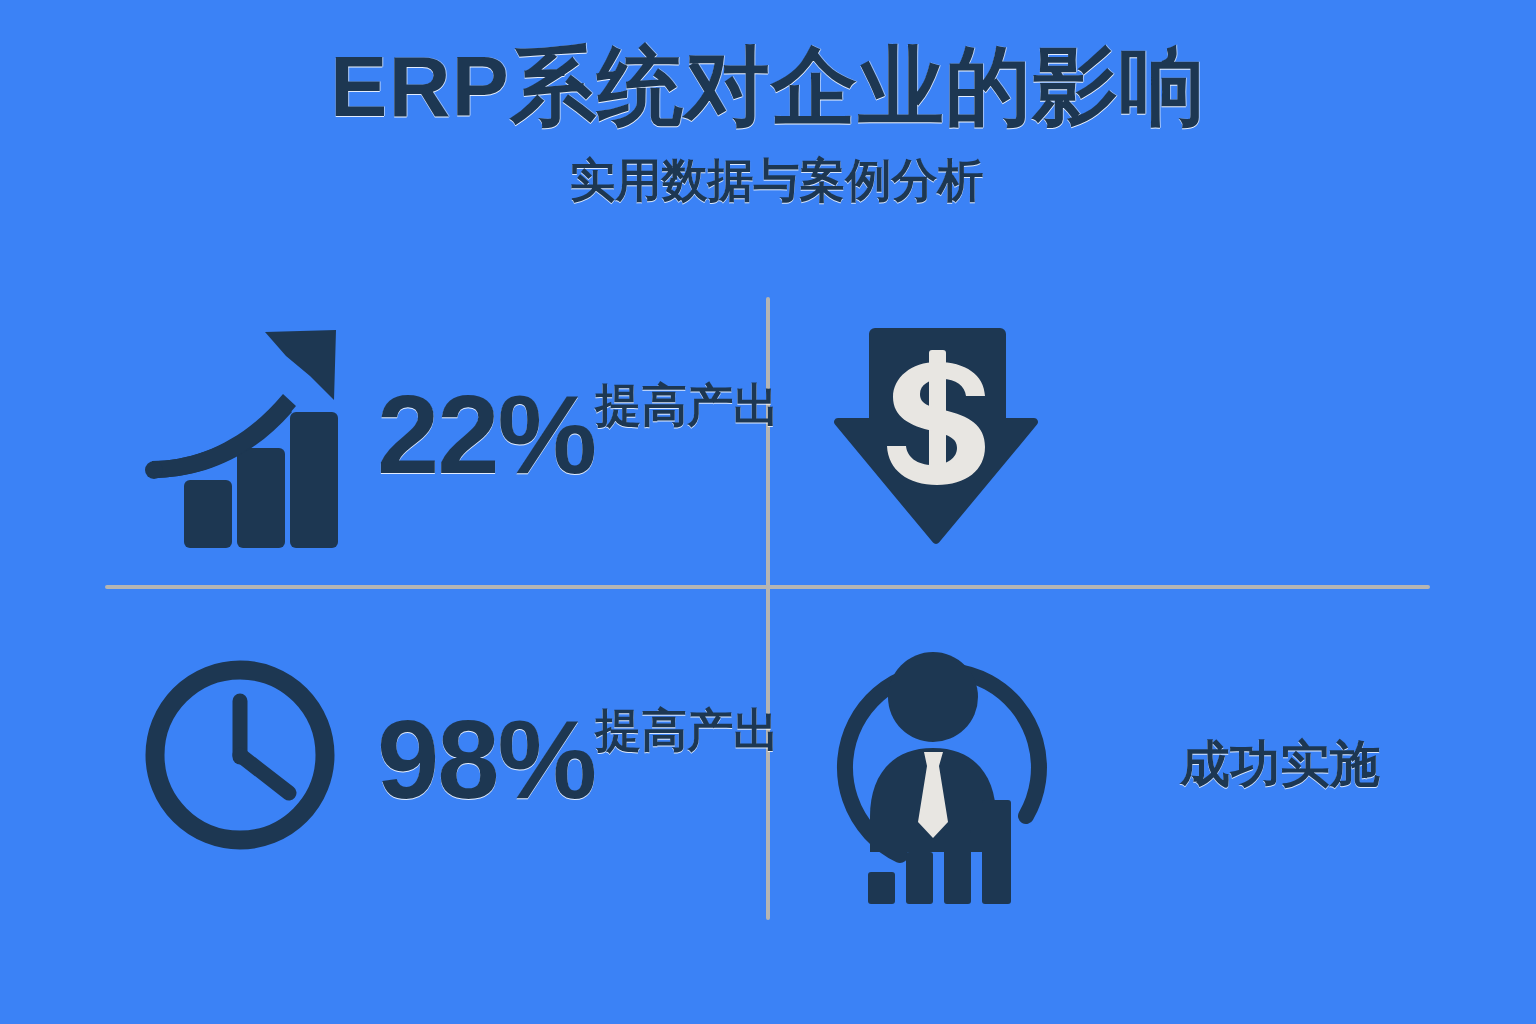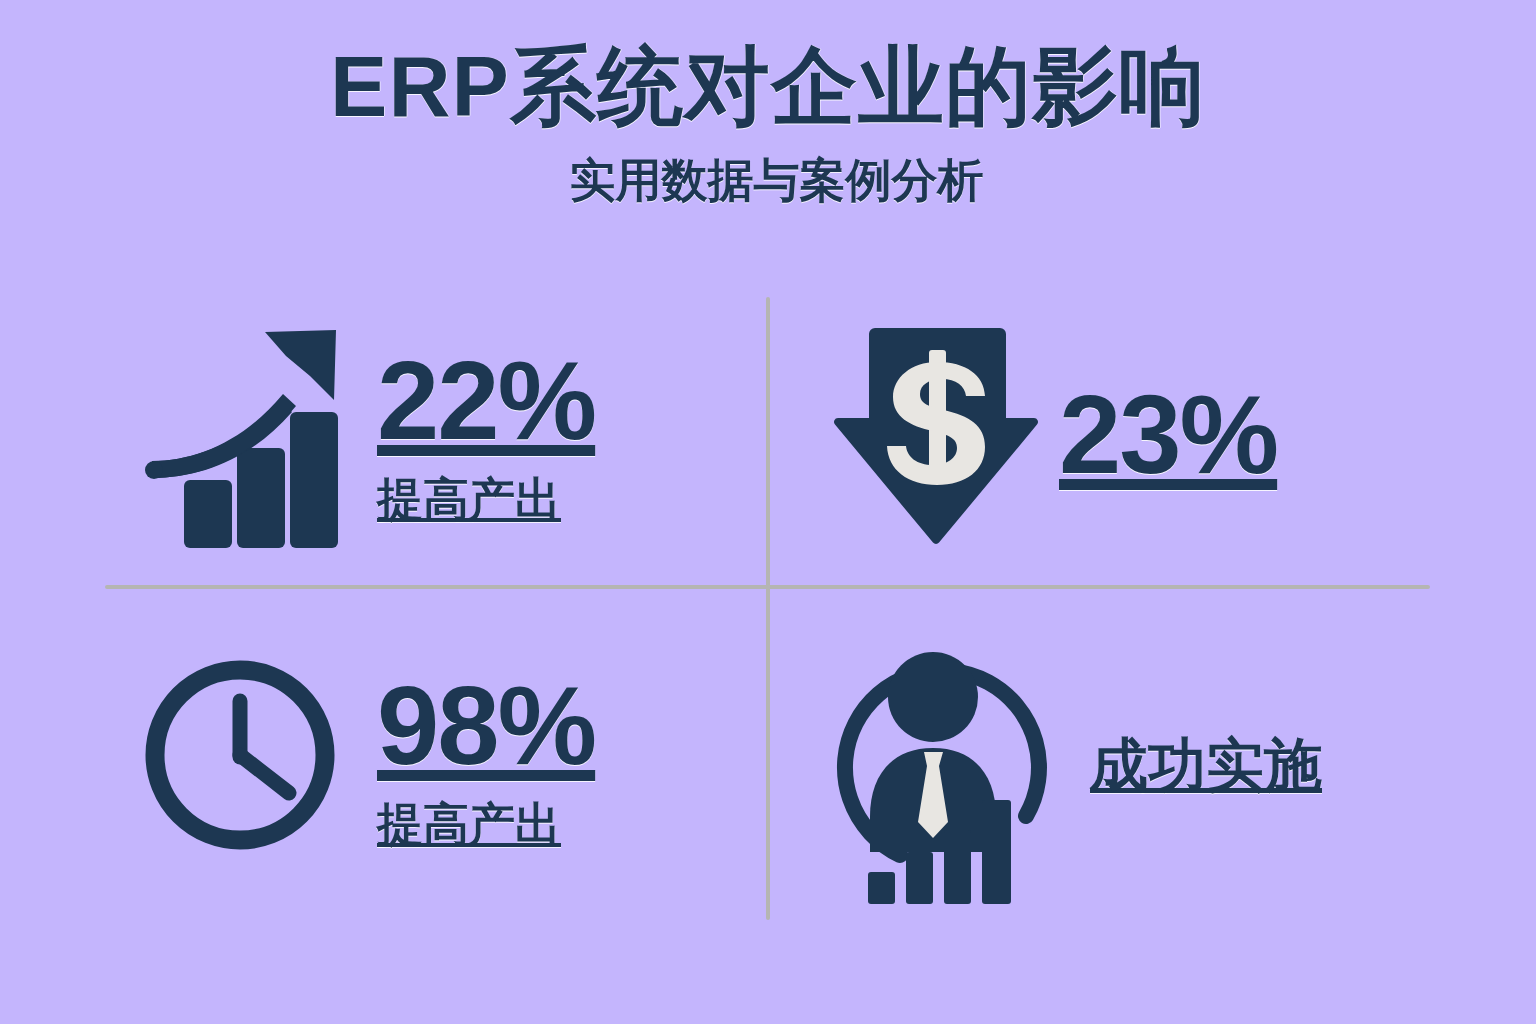--- a/index.html
+++ b/index.html
@@ -13,21 +13,21 @@
     background: #e8e6e2;
     font-family: "Liberation Sans", "DejaVu Sans", sans-serif;
     color: #1d3752;
     overflow: hidden;
     position: relative;
   }
   #stage {
     position: relative;
     width: 1536px;
     height: 1024px;
-    background: #c4b5fd;
+    background: #3b82f6;
   }
 
   
   .header {
     position: absolute;
     top: 40px;
     left: 0;
     width: 1536px;
     text-align: center;
   }
@@ -92,46 +92,44 @@
 
   .icon-wrap {
     flex: 0 0 auto;
     display: flex;
     align-items: center;
     justify-content: center;
   }
   .stat-text {
     flex: 1 1 auto;
     display: flex;
-    flex-direction: column;
+    flex-direction: row;
     align-items: flex-start;
     justify-content: center;
     padding-left: 22px;
-    text-decoration: underline;
   }
   .stat-number {
     font-size: 112px;
     font-weight: bold;
     line-height: 1;
     letter-spacing: -2px;
     color: #1d3752;
     text-shadow: 0 1px 0 rgba(255,255,255,0.85);
     white-space: nowrap;
   }
   .stat-label {
     font-size: 46px;
     font-weight: bold;
     line-height: 1.15;
-    margin-top: 16px;
     color: #1d3752;
     text-shadow: 0 1px 0 rgba(255,255,255,0.8);
     white-space: nowrap;
   }
   .stat-caption {
-    font-size: 58px;
+    font-size: 50px;
     font-weight: bold;
     line-height: 1.35;
     color: #1d3752;
     text-shadow: 0 1px 0 rgba(255,255,255,0.8);
     white-space: nowrap;
   }
   .cell-br .stat-text { padding-left: 30px; }
   .cell-tr .stat-text { padding-left: 14px; }
 
   svg { display: block; overflow: visible; }
@@ -178,21 +176,20 @@
         <svg width="215" height="230" viewBox="0 0 215 230" aria-hidden="true">
           <path d="M45 8 h125 a6 6 0 0 1 6 6 v84 h28 a4 4 0 0 1 3 6.6 l-98 118 a4 4 0 0 1 -6 0 l-98 -118 A4 4 0 0 1 8 98 h31 V14 A6 6 0 0 1 45 8 Z" fill="#1d3752"></path>
 
           <g fill="#e8e6e2">
             <rect x="99" y="30" width="17" height="126" rx="3"></rect>
             <path d="M107 42 c-26 0 -44 16 -44 35 0 20 17 29 40 34 17 4 24 8 24 17 0 10 -10 17 -24 17 -16 0 -26 -8 -27 -19 H57 c1 24 21 39 50 39 29 0 48 -15 48 -38 0 -22 -16 -31 -41 -37 -19 -4 -24 -8 -24 -16 0 -9 9 -15 22 -15 14 0 23 7 24 17 h19 c-1 -21 -19 -34 -48 -34 Z"></path>
           </g>
         </svg>
       </div>
       <div class="stat-text">
-        <div class="stat-number">23%</div>
       </div>
     </div>
 
     <div class="cell cell-bl">
       <div class="icon-wrap">
         <svg width="215" height="215" viewBox="0 0 215 215" aria-hidden="true">
           <circle cx="100" cy="102" r="85" fill="none" stroke="#1d3752" stroke-width="19"></circle>
           <line x1="100" y1="48" x2="100" y2="104" stroke="#1d3752" stroke-width="15" stroke-linecap="round"></line>
           <line x1="100" y1="102" x2="149" y2="140" stroke="#1d3752" stroke-width="15" stroke-linecap="round"></line>
         </svg>

